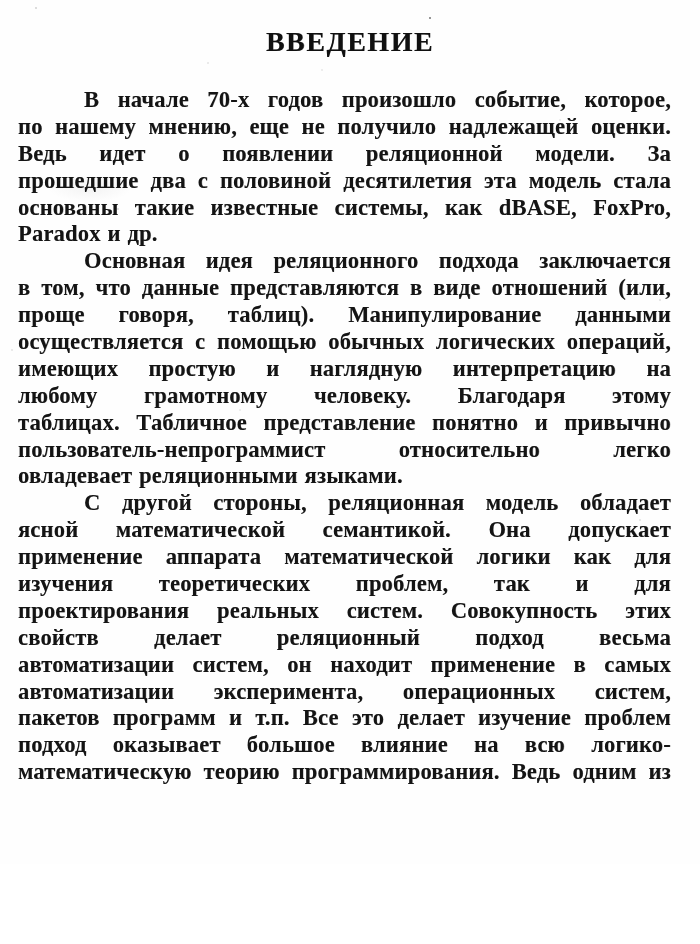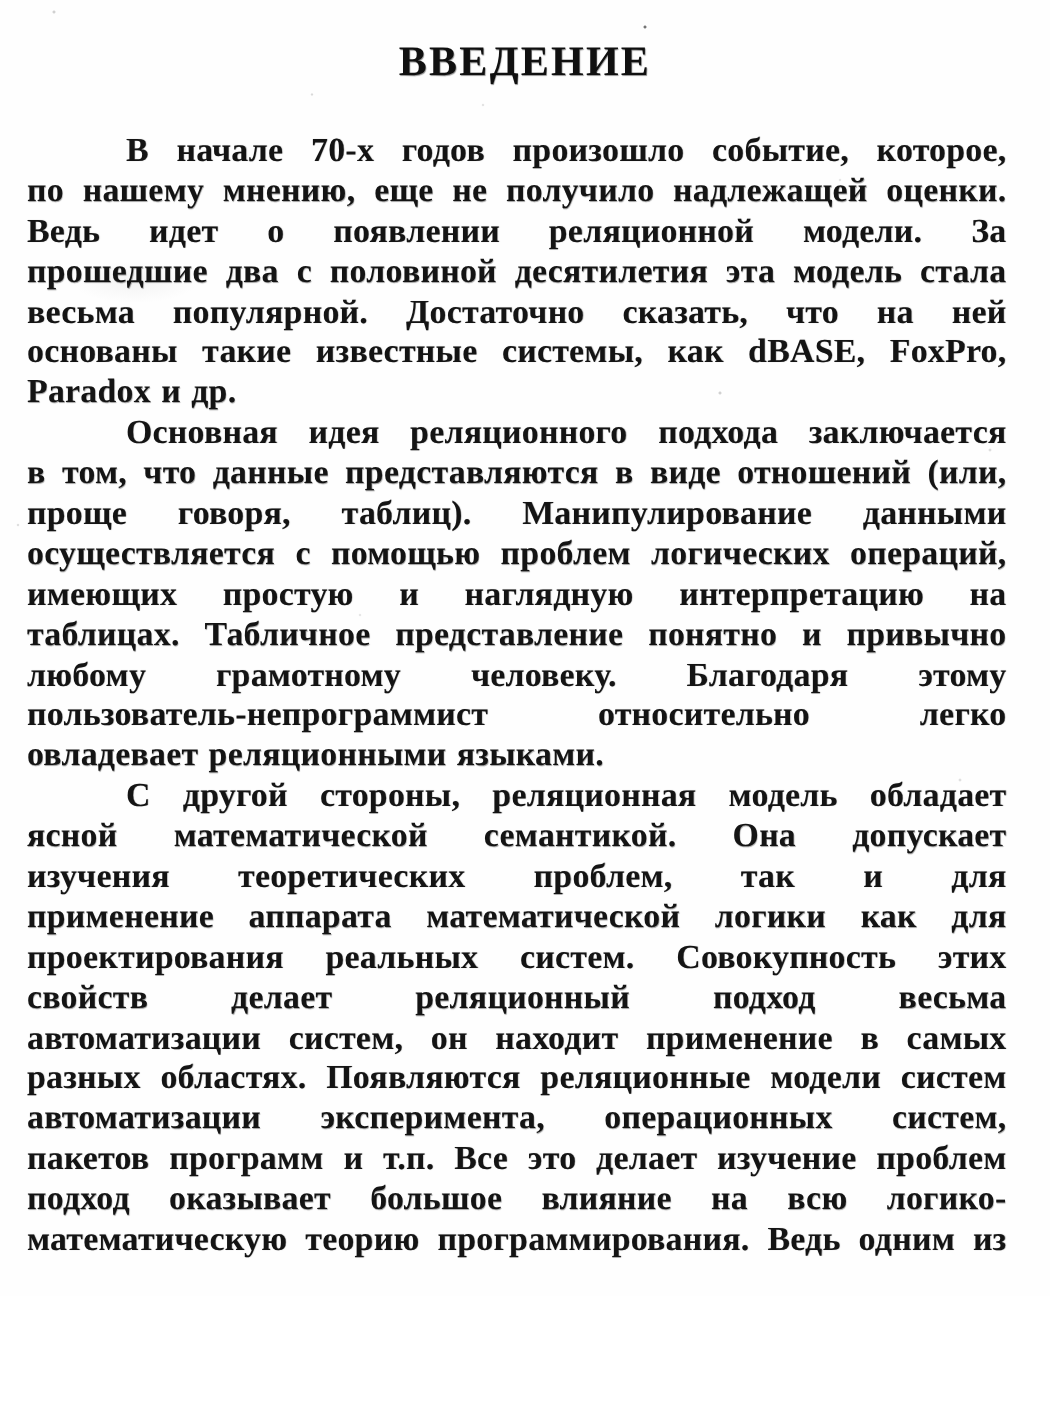--- a/index.html
+++ b/index.html
@@ -78,44 +78,42 @@
 <body>
 
 <div class="scan-page">
   <h1 class="page-title">ВВЕДЕНИЕ</h1>
   <div class="page-body" id="paragraphs">
       <div class="paragraph">
         <div class="line first">В начале 70-х годов произошло событие, которое,</div>
         <div class="line">по нашему мнению, еще не получило надлежащей оценки.</div>
         <div class="line">Ведь идет о появлении реляционной модели. За</div>
         <div class="line">прошедшие два с половиной десятилетия эта модель стала</div>
-        <div class="line">весьма популярной. Достаточно сказать, что на ней</div>
         <div class="line">основаны такие известные системы, как dBASE, FoxPro,</div>
         <div class="line endline">Paradox и др.</div>
       </div>
       <div class="paragraph">
         <div class="line first">Основная идея реляционного подхода заключается</div>
         <div class="line">в том, что данные представляются в виде отношений (или,</div>
         <div class="line">проще говоря, таблиц). Манипулирование данными</div>
-        <div class="line">осуществляется с помощью проблем логических операций,</div>
+        <div class="line">осуществляется с помощью обычных логических операций,</div>
         <div class="line">имеющих простую и наглядную интерпретацию на</div>
+        <div class="line">любому грамотному человеку. Благодаря этому</div>
         <div class="line">таблицах. Табличное представление понятно и привычно</div>
-        <div class="line">любому грамотному человеку. Благодаря этому</div>
         <div class="line">пользователь-непрограммист относительно легко</div>
         <div class="line endline">овладевает реляционными языками.</div>
       </div>
       <div class="paragraph">
         <div class="line first">С другой стороны, реляционная модель обладает</div>
         <div class="line">ясной математической семантикой. Она допускает</div>
+        <div class="line">применение аппарата математической логики как для</div>
         <div class="line">изучения теоретических проблем, так и для</div>
-        <div class="line">применение аппарата математической логики как для</div>
         <div class="line">проектирования реальных систем. Совокупность этих</div>
         <div class="line">свойств делает реляционный подход весьма</div>
         <div class="line">автоматизации систем, он находит применение в самых</div>
-        <div class="line">разных областях. Появляются реляционные модели систем</div>
         <div class="line">автоматизации эксперимента, операционных систем,</div>
         <div class="line">пакетов программ и т.п. Все это делает изучение проблем</div>
         <div class="line">подход оказывает большое влияние на всю логико-</div>
         <div class="line">математическую теорию программирования. Ведь одним из</div>
       </div>
     </div>
   <div class="page-number">3</div>
 </div>
 
 </body></html>

